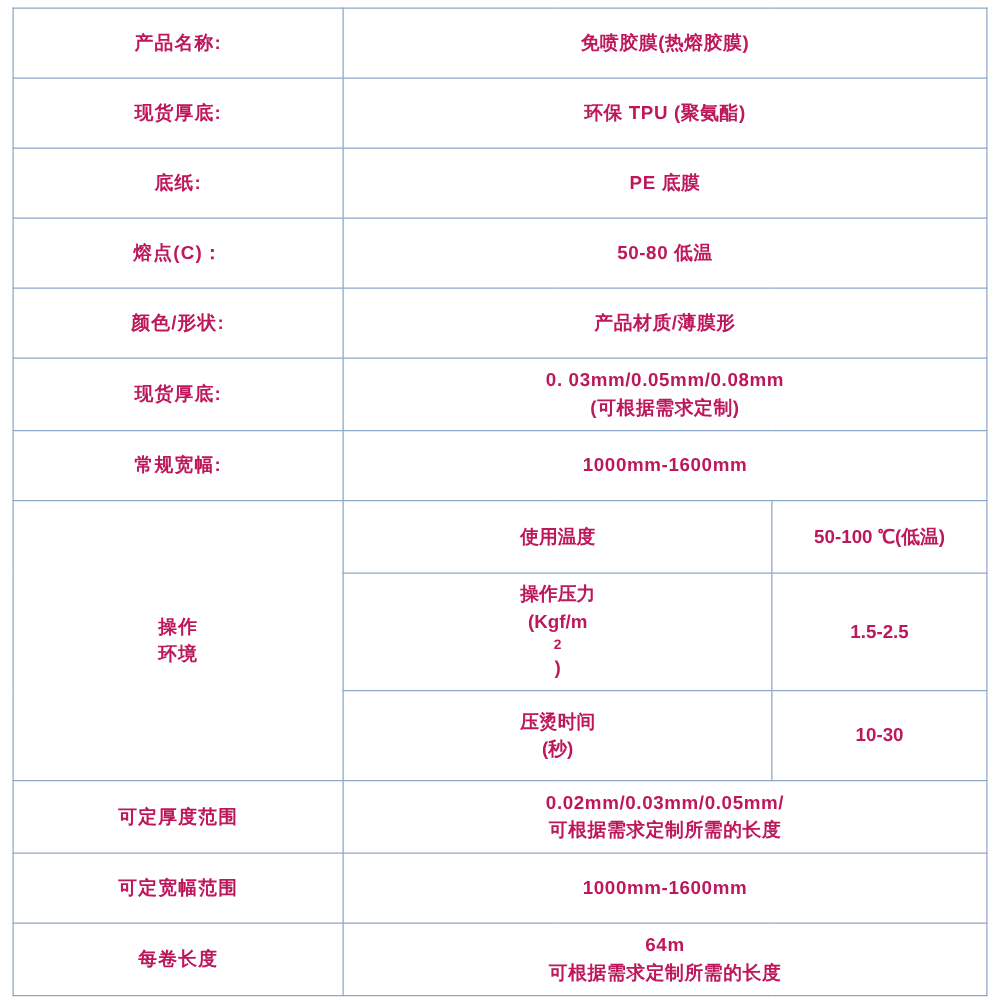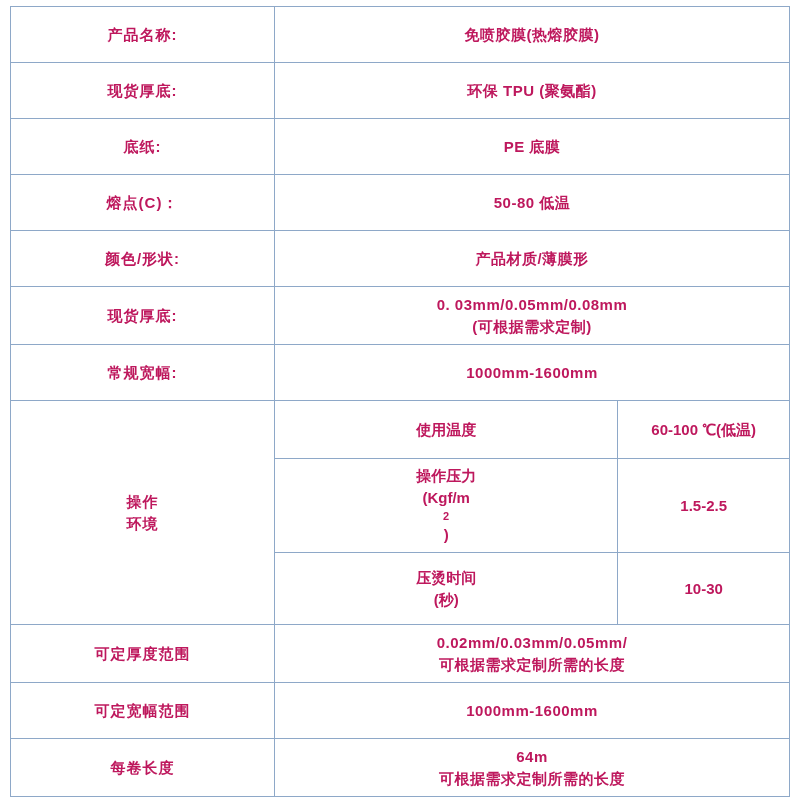--- a/index.html
+++ b/index.html
@@ -101,21 +101,21 @@
       <td class="label">常规宽幅:</td>
       <td class="value" colspan="3">1000mm-1600mm</td>
     </tr>
 
     <tr class="row-h-2">
       <td class="label stacked" rowspan="3">
         <span>操作</span>
         <span>环境</span>
       </td>
       <td class="subkey" colspan="2">使用温度</td>
-      <td class="subval">60-100 ℃(低温)</td>
+      <td class="subval">50-100 ℃(低温)</td>
     </tr>
 
     <tr class="row-h-3">
       <td class="subkey stacked" colspan="2">
         <span>操作压力</span>
         <span>
             <span>(Kgf/m</span>
             <span class="sup">2</span>
             <span>)</span>
           </span>

